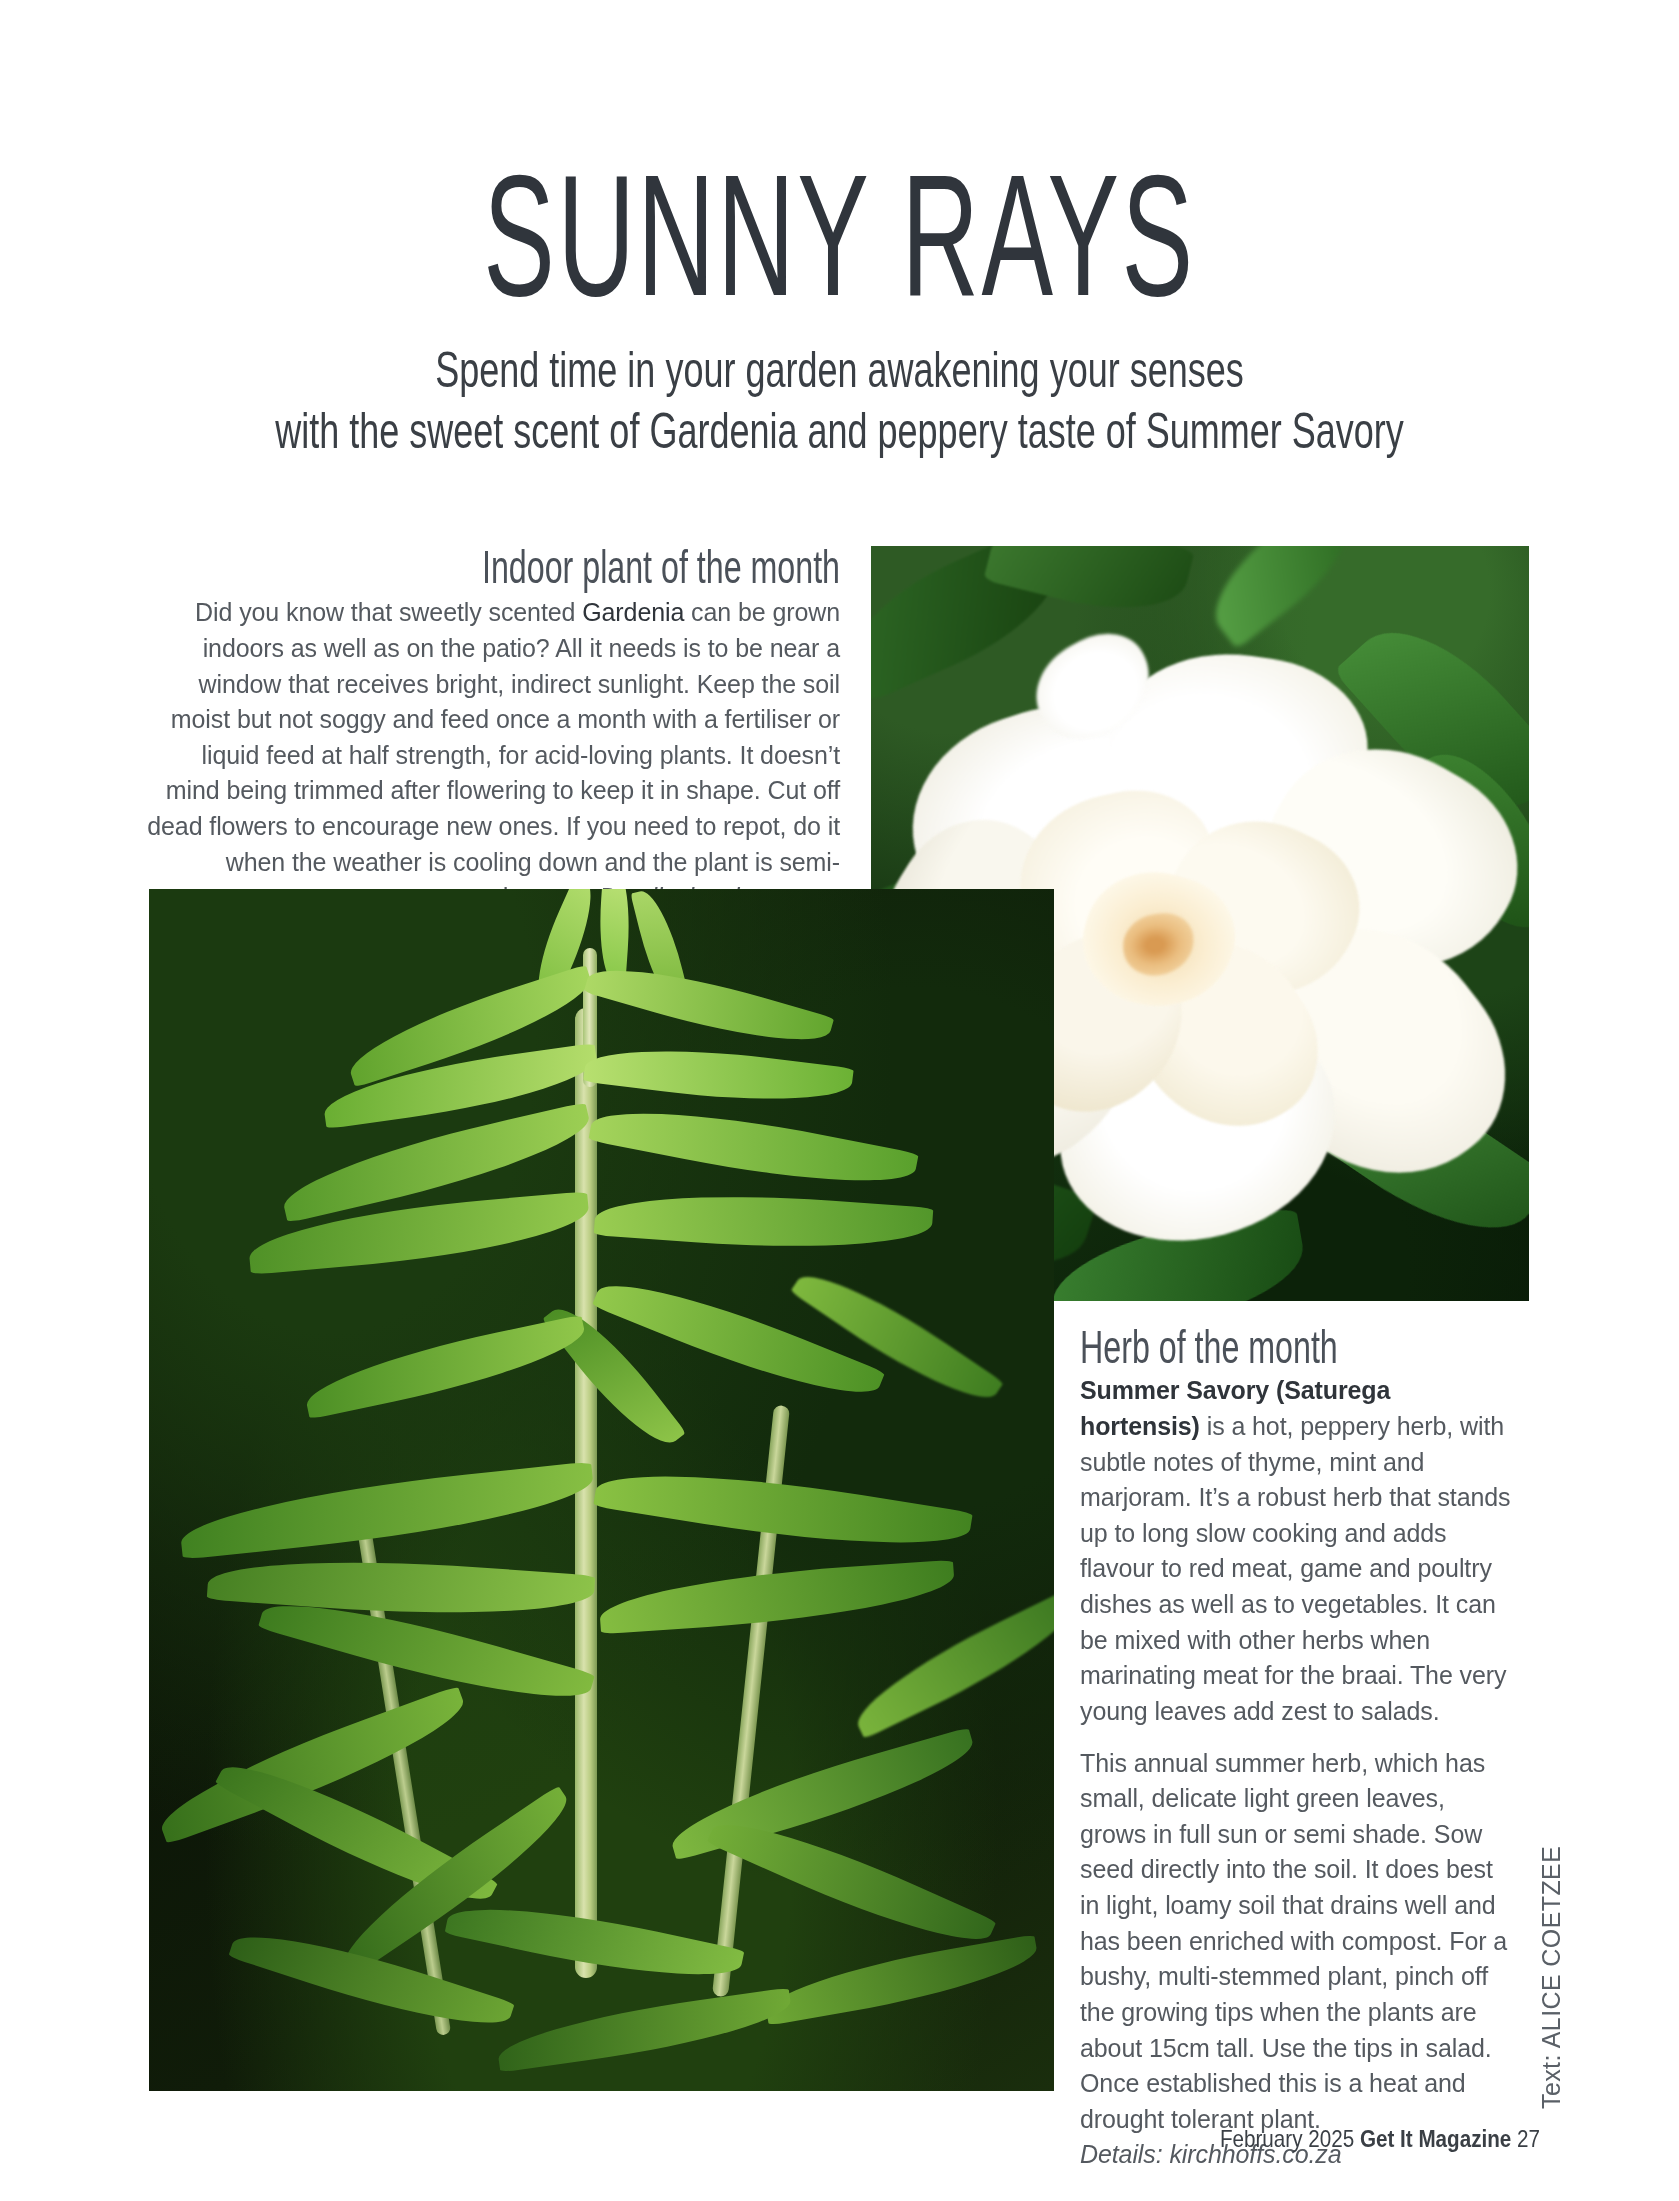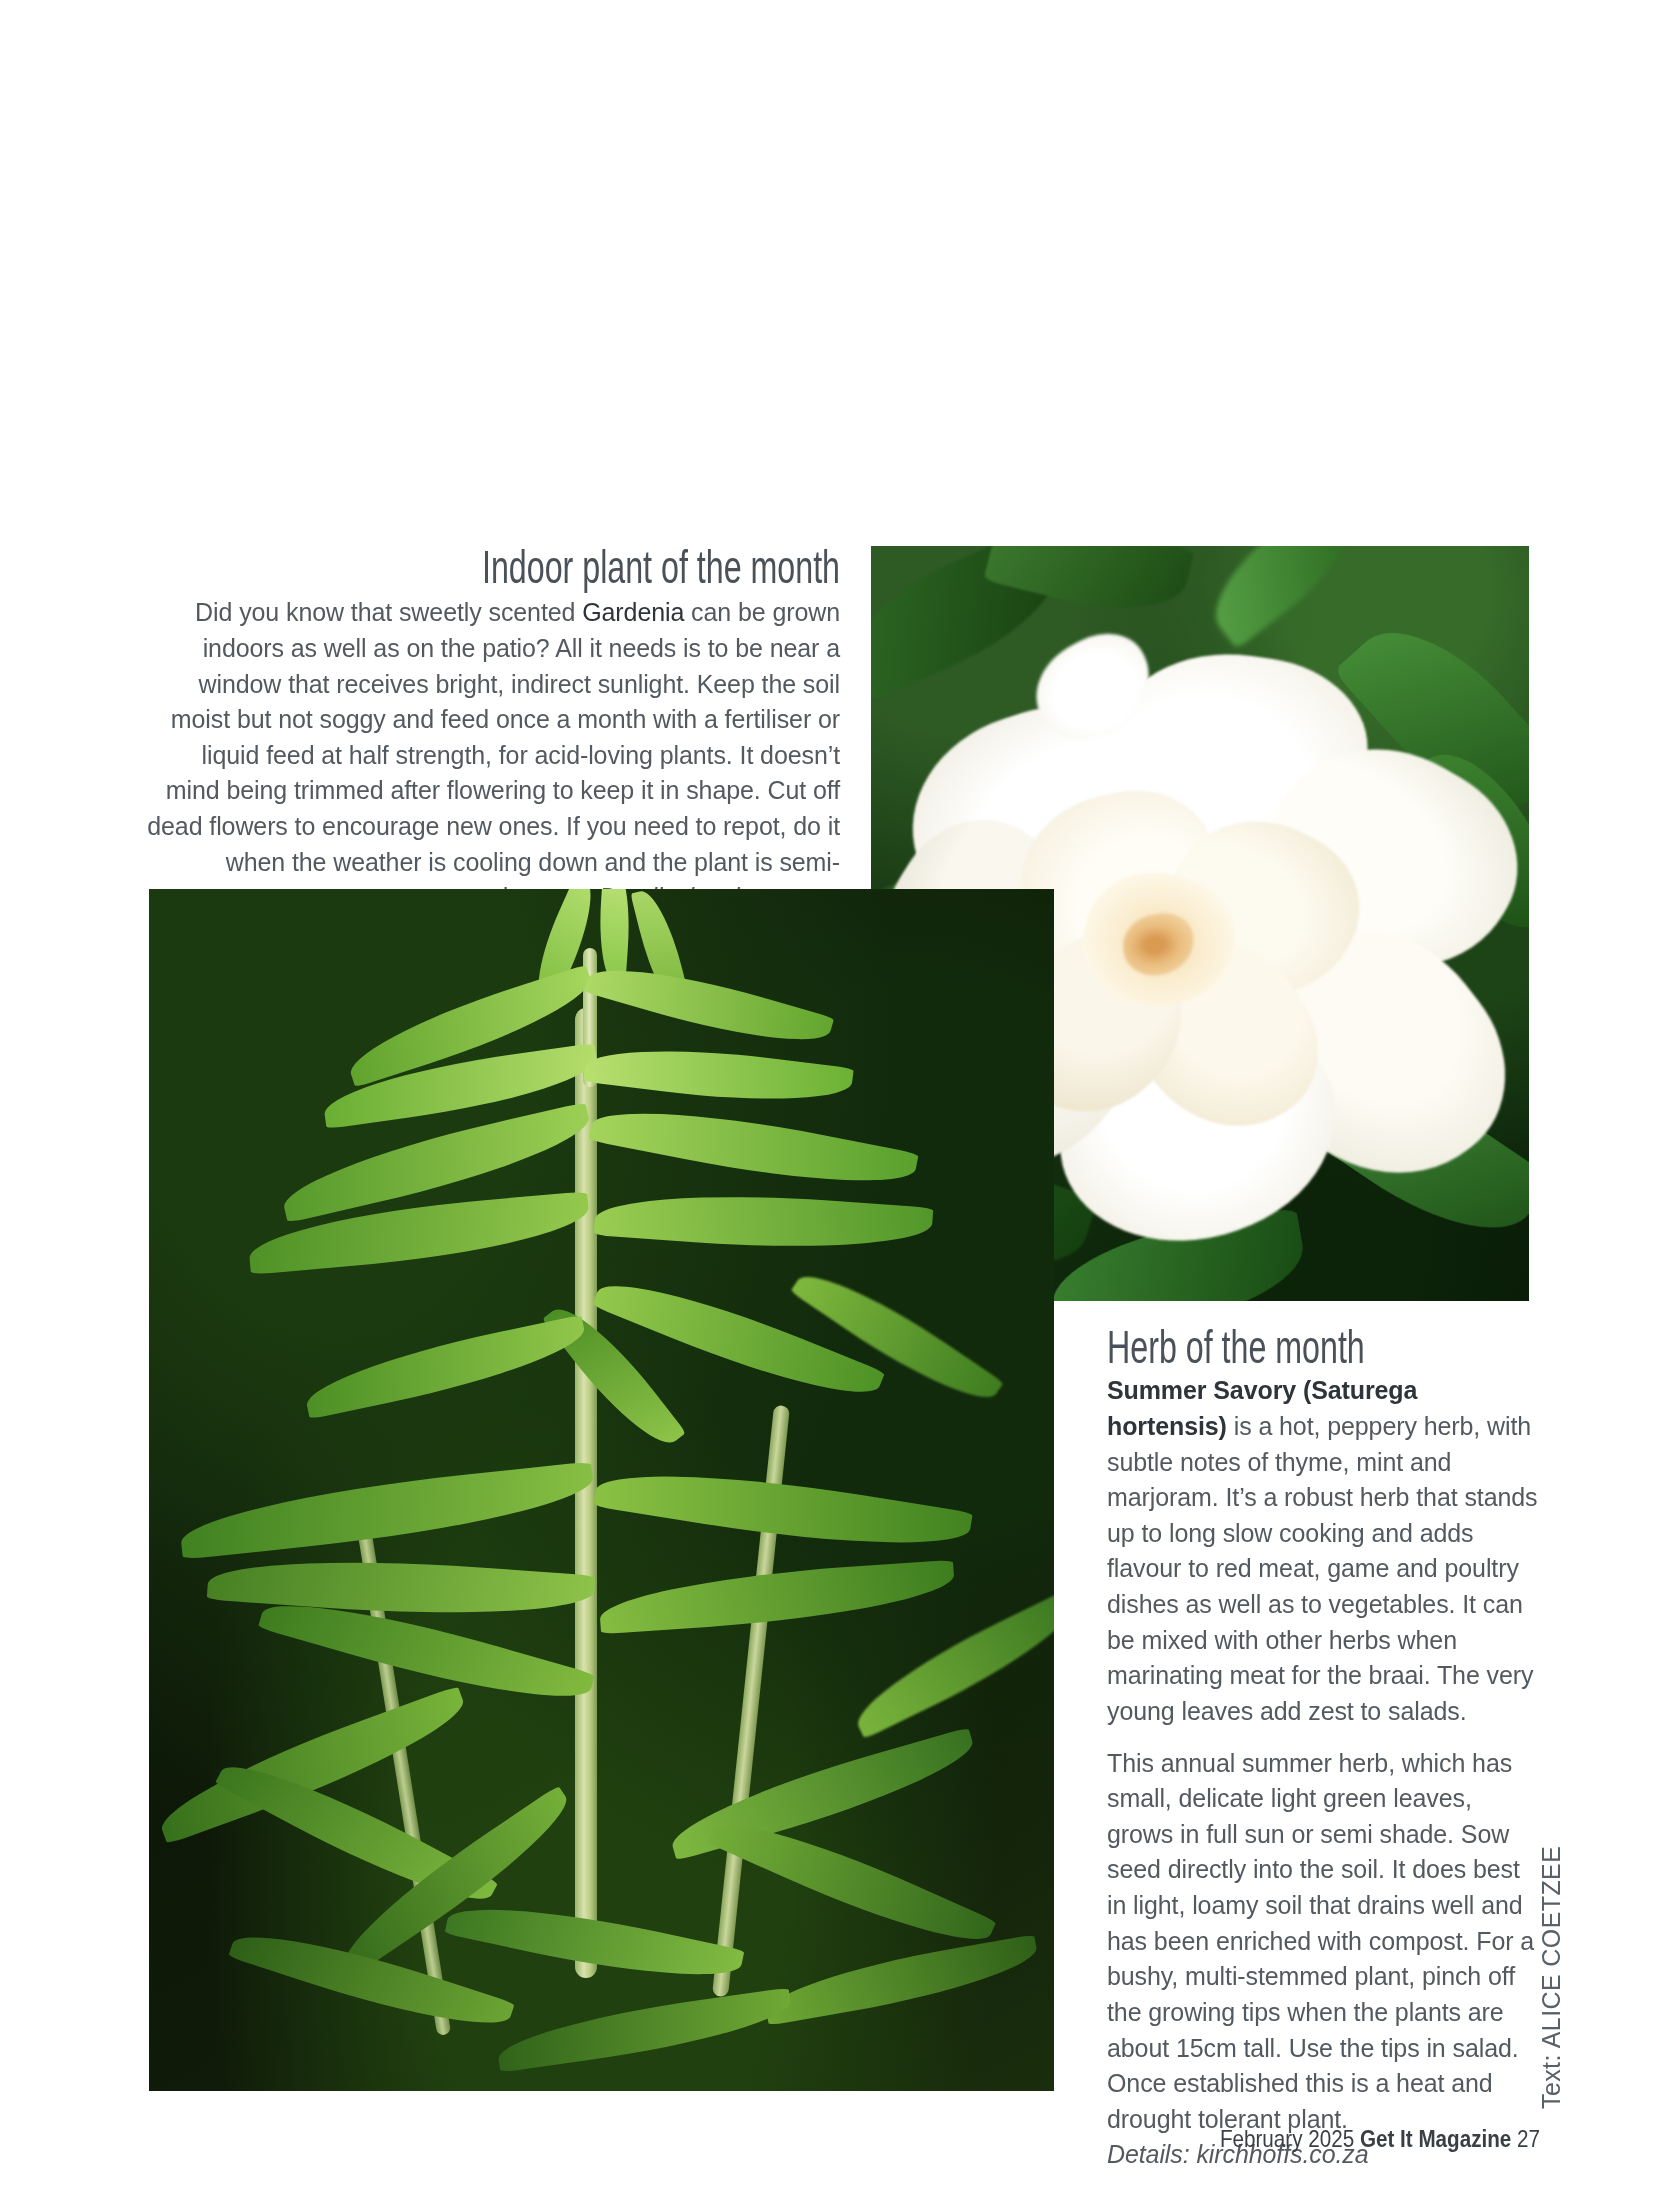--- a/index.html
+++ b/index.html
@@ -90,21 +90,21 @@
       radial-gradient(ellipse at 85% 30%, #122a0c 0 22%, rgba(18,42,12,0) 55%),
       radial-gradient(ellipse at 50% 78%, #20400f 0 30%, rgba(32,64,15,0) 62%),
       linear-gradient(150deg,#14230c 0%,#0b1407 40%,#101c09 72%,#1a2e0d 100%);
   }
   .sleaf{position:absolute;border-radius:70% 6% 70% 6%;}
   .stem{position:absolute;border-radius:40%;}
 
   
   .herb{
     position:absolute;
-    left:1107px;top:1323px;width:436px;
+    left:1080px;top:1323px;width:436px;
     text-align:left;
   }
   .herb .sec-head{
     transform:scaleX(0.70);
     transform-origin:left top;
     text-align:left;
     margin-bottom:2px;
   }
   .herb .body{
     font-size:25px;
@@ -141,20 +141,27 @@
     transform:scaleX(0.86);
     transform-origin:right top;
   }
   .footer b{font-weight:700;}
 </style>
 </head>
 <body>
 
 <div class="page">
 
+  <div class="masthead">
+    <div class="title">SUNNY RAYS</div>
+    <div class="subtitle">
+      <span class="l">Spend time in your garden awakening your senses</span>
+      <span class="l">with the sweet scent of Gardenia and peppery taste of Summer Savory</span>
+    </div>
+  </div>
 
   <div class="indoor">
     <div class="sec-head">Indoor plant of the month</div>
     <div class="body"><span>Did you know that sweetly scented </span><b>Gardenia</b><span> can be grown indoors as well as on the patio? All it needs is to be near a window that receives bright, indirect sunlight. Keep the soil moist but not soggy and feed once a month with a fertiliser or liquid feed at half strength, for acid-loving plants. It doesn’t mind being trimmed after flowering to keep it in shape. Cut off dead flowers to encourage new ones. If you need to repot, do it when the weather is cooling down and the plant is semi-dormant. </span><i>Details: lvgplant.co.za</i></div>
   </div>
 
   <div class="photo" id="gardenia">
     <div class="g-bg"></div>
 
     <div class="leaf" style="left:-30px;top:20px;width:228px;height:94px;background:linear-gradient(120deg,#2f6a26,#17400f);transform:rotate(-24deg);"></div>

